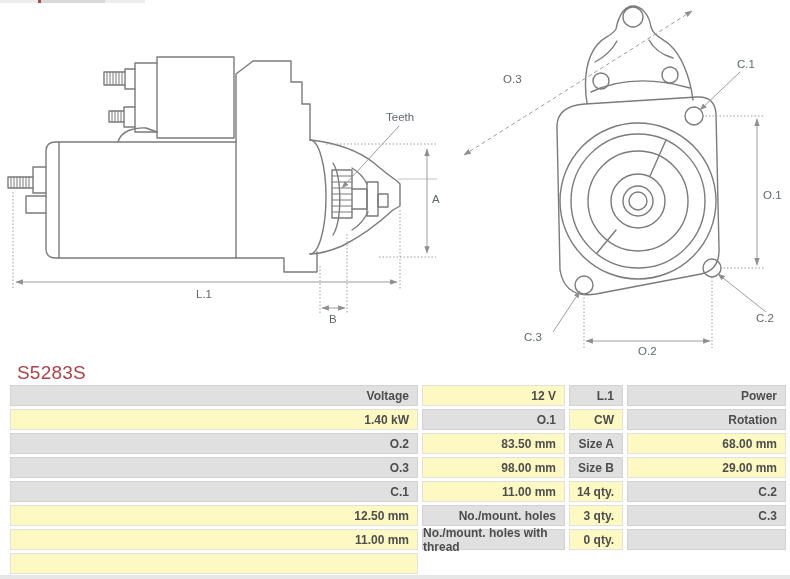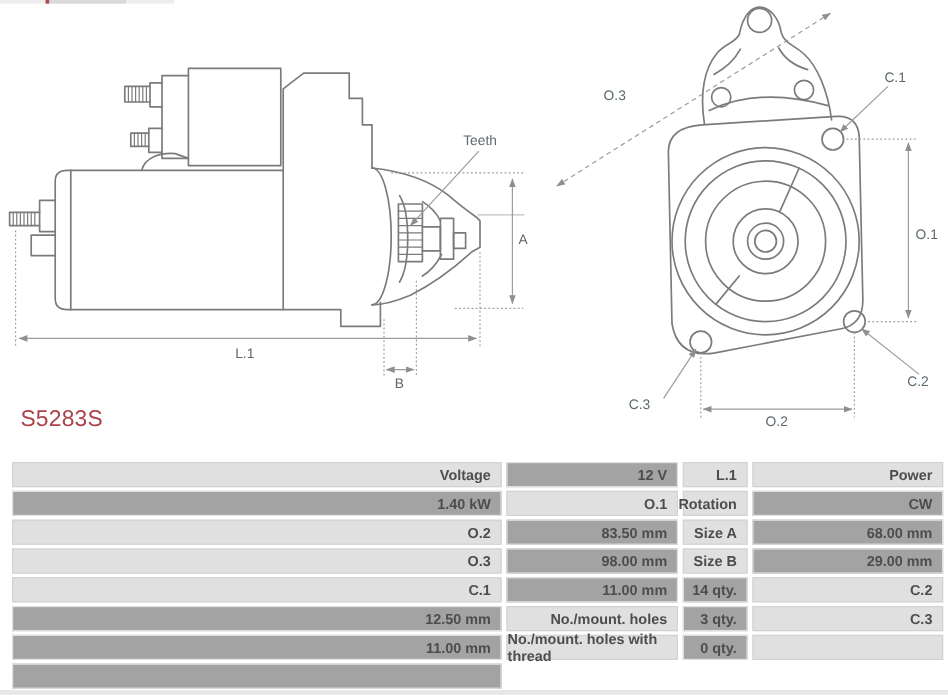--- a/index.html
+++ b/index.html
@@ -10,31 +10,31 @@
   
   #top-sliver{position:absolute;top:0;left:0;width:145px;height:3px;background:#ededed;}
   #top-sliver .seg{position:absolute;top:0;height:3px;background:#d9d9d9;left:38px;width:67px;}
   #top-sliver .fleck{position:absolute;top:0;height:3px;width:3px;left:38px;background:#b04a52;}
 
   
   #drawing{position:absolute;top:0;left:0;}
   #drawing text{font-family:"Liberation Sans",sans-serif;font-size:11.5px;fill:#5d696e;}
 
   
-  #part-number{position:absolute;top:340px;left:17px;font-size:19px;line-height:20px;
+  #part-number{position:absolute;top:363px;left:17px;font-size:19px;line-height:20px;
                color:#ab4249;letter-spacing:0.2px;}
 
   
   #spec-table{position:absolute;top:385px;left:10px;width:776px;
               display:grid;grid-template-columns:408px 143px 54px 159px;
               grid-auto-rows:21px;column-gap:4px;row-gap:3px;}
   .cell{display:flex;align-items:center;justify-content:flex-end;
         padding-right:8px;box-sizing:border-box;font-size:12px;color:#4d4d4d;font-weight:bold;}
   .cell.gray{background:#e0e0e0;border:1px solid #d2d2d2;}
-  .cell.white{background:#a3a3a3;border:1px solid #e0e0e0;}
+  .cell.white{background:#fef9c3;border:1px solid #e0e0e0;}
 
   #bottom-strip{position:absolute;top:575px;left:0;width:790px;height:4px;background:#e7e7e7;}
 </style>
 </head>
 <body>
 
 <div id="stage">
 
   <div id="top-sliver">
     <span class="seg"></span>
@@ -164,22 +164,22 @@
 
   <div id="part-number">S5283S</div>
 
   <div id="spec-table">
       <div class="cell gray">Voltage</div>
       <div class="cell white">12 V</div>
       <div class="cell gray">L.1</div>
       <div class="cell gray">Power</div>
       <div class="cell white">1.40 kW</div>
       <div class="cell gray">O.1</div>
+      <div class="cell white">CW</div>
       <div class="cell gray">Rotation</div>
-      <div class="cell white">CW</div>
       <div class="cell gray">O.2</div>
       <div class="cell white">83.50 mm</div>
       <div class="cell gray">Size A</div>
       <div class="cell white">68.00 mm</div>
       <div class="cell gray">O.3</div>
       <div class="cell white">98.00 mm</div>
       <div class="cell gray">Size B</div>
       <div class="cell white">29.00 mm</div>
       <div class="cell gray">C.1</div>
       <div class="cell white">11.00 mm</div>

